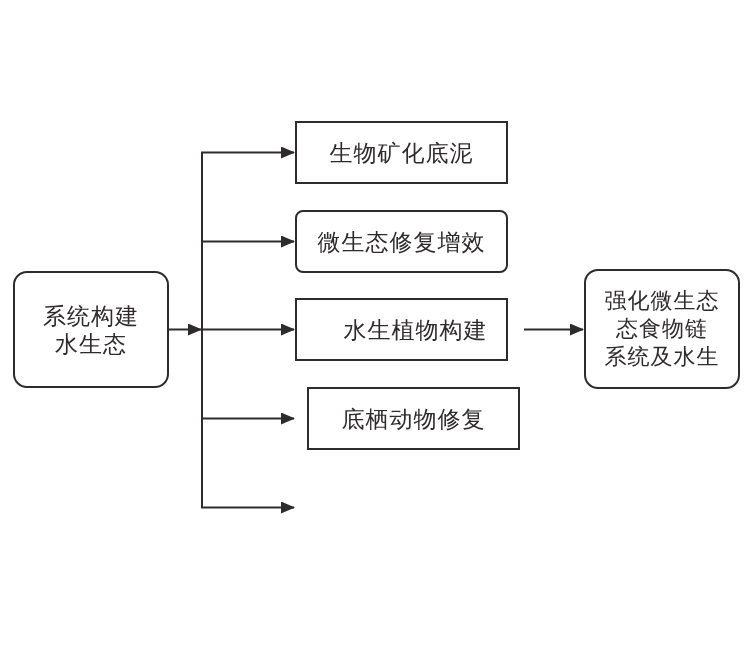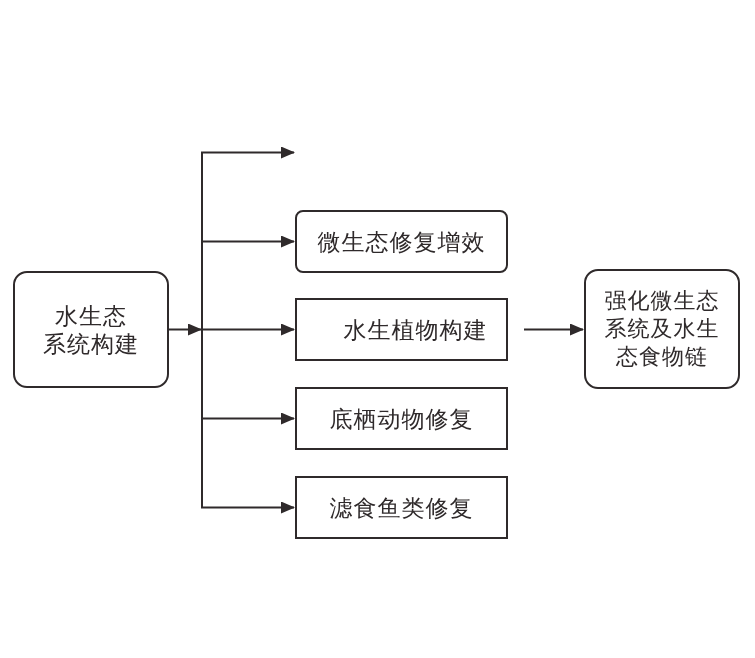--- a/index.html
+++ b/index.html
@@ -47,21 +47,21 @@
     height: 117px;
   }
   .node.step {
     left: 295px;
     width: 213px;
     height: 63px;
   }
   .node.step-0 { top: 121px; }
   .node.step-1 { top: 210px; border-radius: 8px; }
   .node.step-2 { top: 298px; padding-left: 28px; }
-  .node.step-3 { top: 387px; }
+  .node.step-3 { top: 387px; margin-left: 12px; }
   .node.step-4 { top: 476px; }
   .node.result {
     left: 584px;
     top: 269px;
     width: 156px;
     height: 120px;
     font-size: 22px;
   }
 </style>
 </head>
@@ -83,36 +83,36 @@
     <line x1="201" y1="152.5" x2="294" y2="152.5" stroke="#2f2a2b" stroke-width="2" marker-end="url(#arrowhead)"></line>
     <line x1="201" y1="241.5" x2="294" y2="241.5" stroke="#2f2a2b" stroke-width="2" marker-end="url(#arrowhead)"></line>
     <line x1="201" y1="329.5" x2="294" y2="329.5" stroke="#2f2a2b" stroke-width="2" marker-end="url(#arrowhead)"></line>
     <line x1="201" y1="418.5" x2="294" y2="418.5" stroke="#2f2a2b" stroke-width="2" marker-end="url(#arrowhead)"></line>
     <line x1="201" y1="507.5" x2="294" y2="507.5" stroke="#2f2a2b" stroke-width="2" marker-end="url(#arrowhead)"></line>
 
     <line x1="524" y1="329.5" x2="583" y2="329.5" stroke="#2f2a2b" stroke-width="2" marker-end="url(#arrowhead)"></line>
   </svg>
 
   <div class="node rounded source">
+    <div>系统构建</div>
     <div>水生态</div>
-    <div>系统构建</div>
   </div>
 
+  <div class="node step step-0">
+    <div>生物矿化底泥</div>
+  </div>
   <div class="node step step-1">
     <div>微生态修复增效</div>
   </div>
   <div class="node step step-2">
     <div>水生植物构建</div>
   </div>
   <div class="node step step-3">
     <div>底栖动物修复</div>
   </div>
-  <div class="node step step-4">
-    <div>滤食鱼类修复</div>
-  </div>
 
   <div class="node rounded result">
     <div>强化微生态</div>
+    <div>态食物链</div>
     <div>系统及水生</div>
-    <div>态食物链</div>
   </div>
 
 </div>
 
 </body></html>

